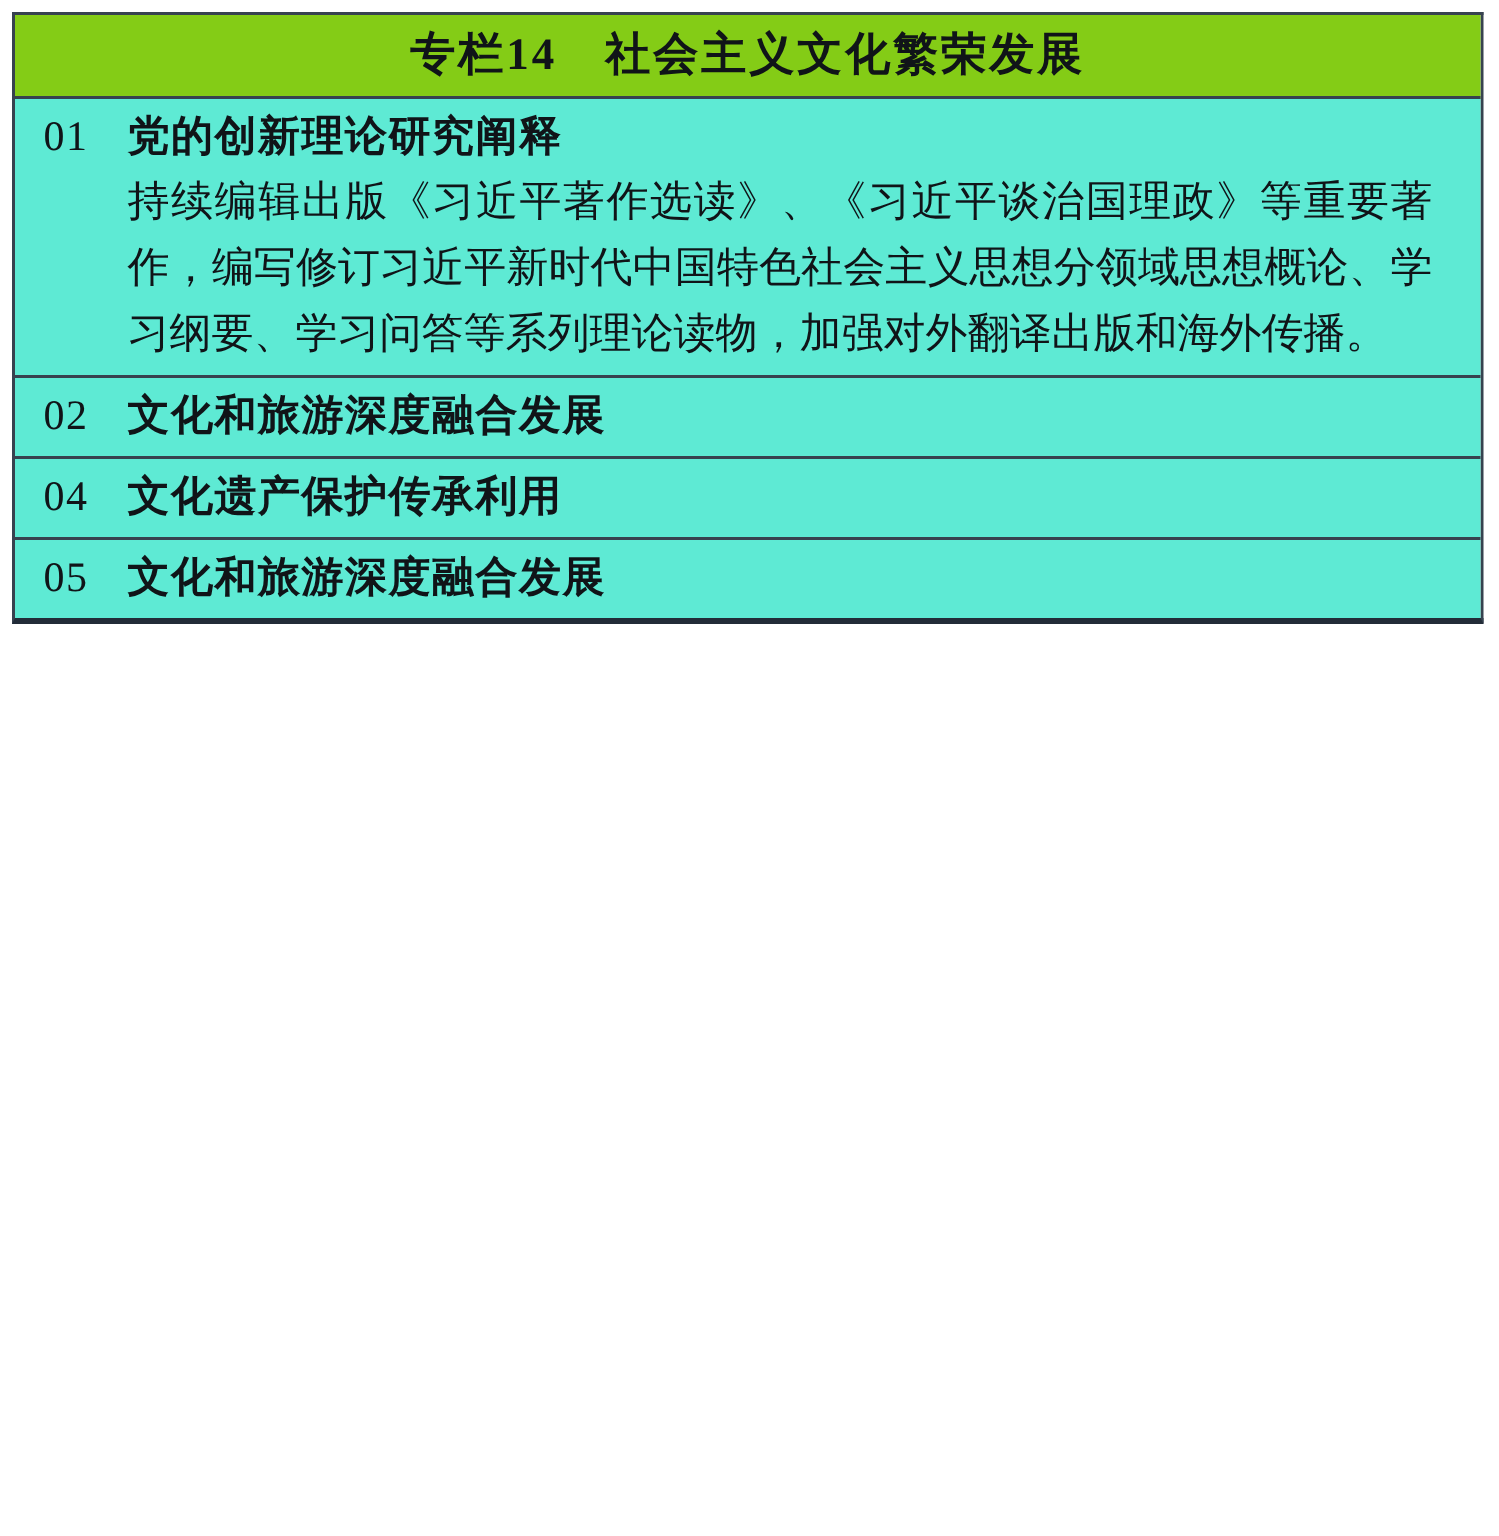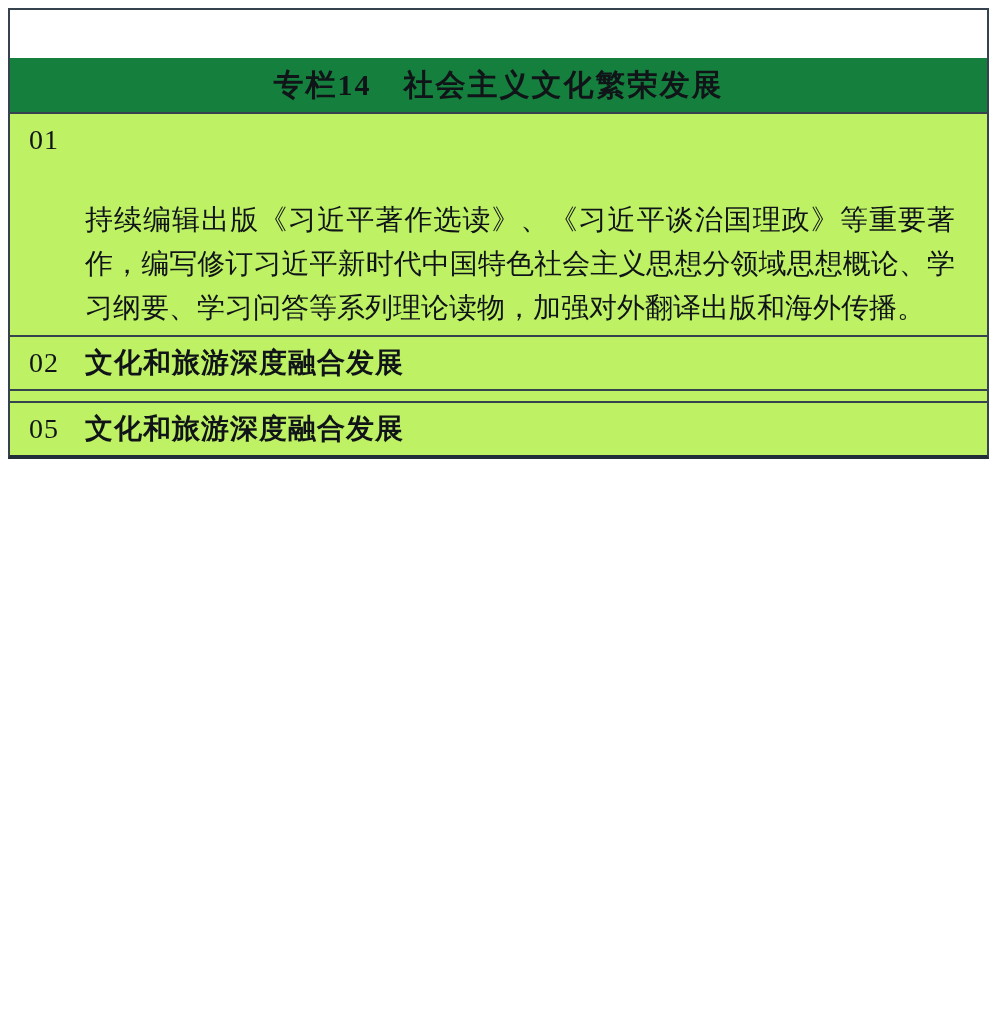--- a/index.html
+++ b/index.html
@@ -14,32 +14,31 @@
   .panel {
     position: absolute;
     left: 8px;
     top: 8px;
     width: 981px;
     border: 2px solid #37424f;
     border-bottom: 4px solid #222c38;
     box-sizing: border-box;
   }
   .panel-header {
-    background: #15803d;
+    background: #84cc16;
     border-bottom: 2px solid #37424f;
     text-align: center;
     font-size: 30px;
     font-weight: bold;
     letter-spacing: 2px;
     padding: 11px 0 11px 0;
     line-height: 32px;
-    margin-top: 48px;
   }
   .section {
-    background: #bef264;
+    background: #5eead4;
     padding: 5px 32px 5px 19px;
     border-bottom: 2px solid #37424f;
   }
   .section:last-child {
     border-bottom: none;
   }
   .title-row {
     display: flex;
     align-items: baseline;
     line-height: 42px;
@@ -53,45 +52,49 @@
     font-size: 28px;
     font-weight: bold;
     letter-spacing: 1px;
   }
   .sec-body {
     margin-left: 56px;
     font-size: 28px;
     line-height: 44px;
     text-align: justify;
     text-justify: inter-ideograph;
-    margin-top: 37px;
   }
 </style>
 </head>
 <body>
 
 <div class="panel">
   <div class="panel-header">专栏14　社会主义文化繁荣发展</div>
 
   <div class="section">
     <div class="title-row">
       <span class="num">01</span>
+      <span class="sec-title">党的创新理论研究阐释</span>
     </div>
     <div class="sec-body">持续编辑出版《习近平著作选读》、《习近平谈治国理政》等重要著作，编写修订习近平新时代中国特色社会主义思想分领域思想概论、学习纲要、学习问答等系列理论读物，加强对外翻译出版和海外传播。</div>
   </div>
 
   <div class="section">
     <div class="title-row">
       <span class="num">02</span>
       <span class="sec-title">文化和旅游深度融合发展</span>
     </div>
   </div>
 
 
   <div class="section">
+    <div class="title-row">
+      <span class="num">04</span>
+      <span class="sec-title">文化遗产保护传承利用</span>
+    </div>
   </div>
 
   <div class="section">
     <div class="title-row">
       <span class="num">05</span>
       <span class="sec-title">文化和旅游深度融合发展</span>
     </div>
 
   </div>
 </div>

